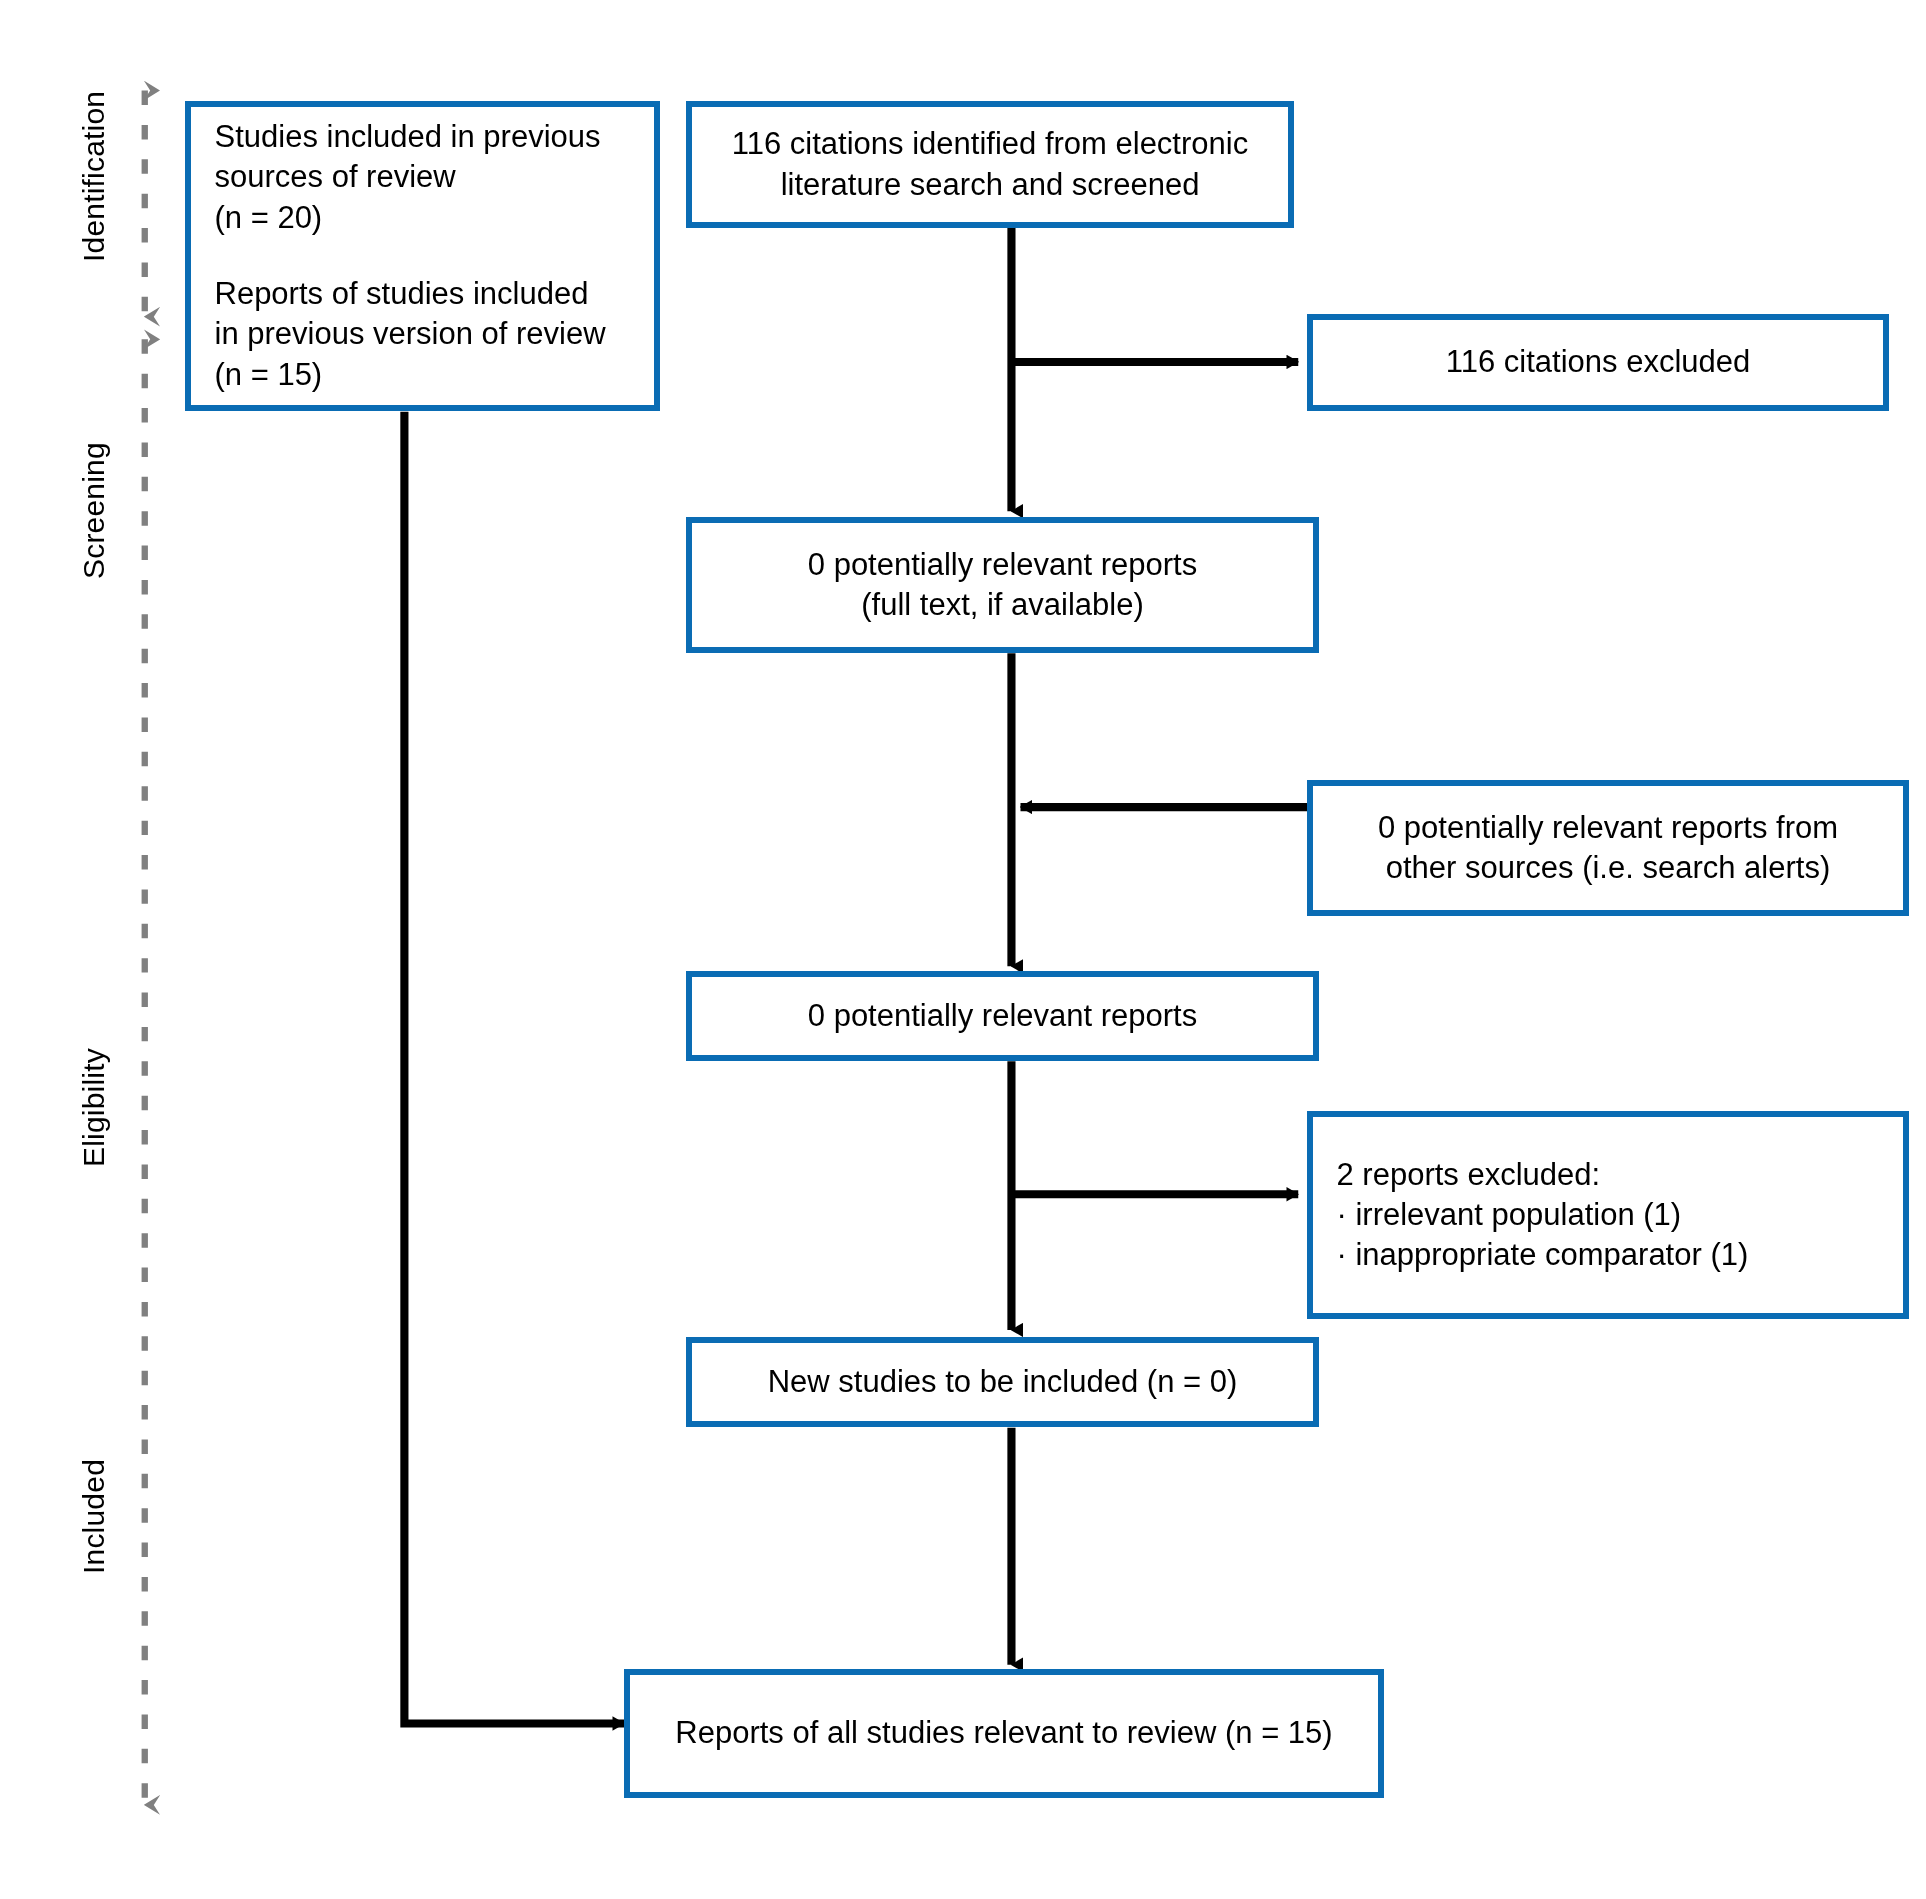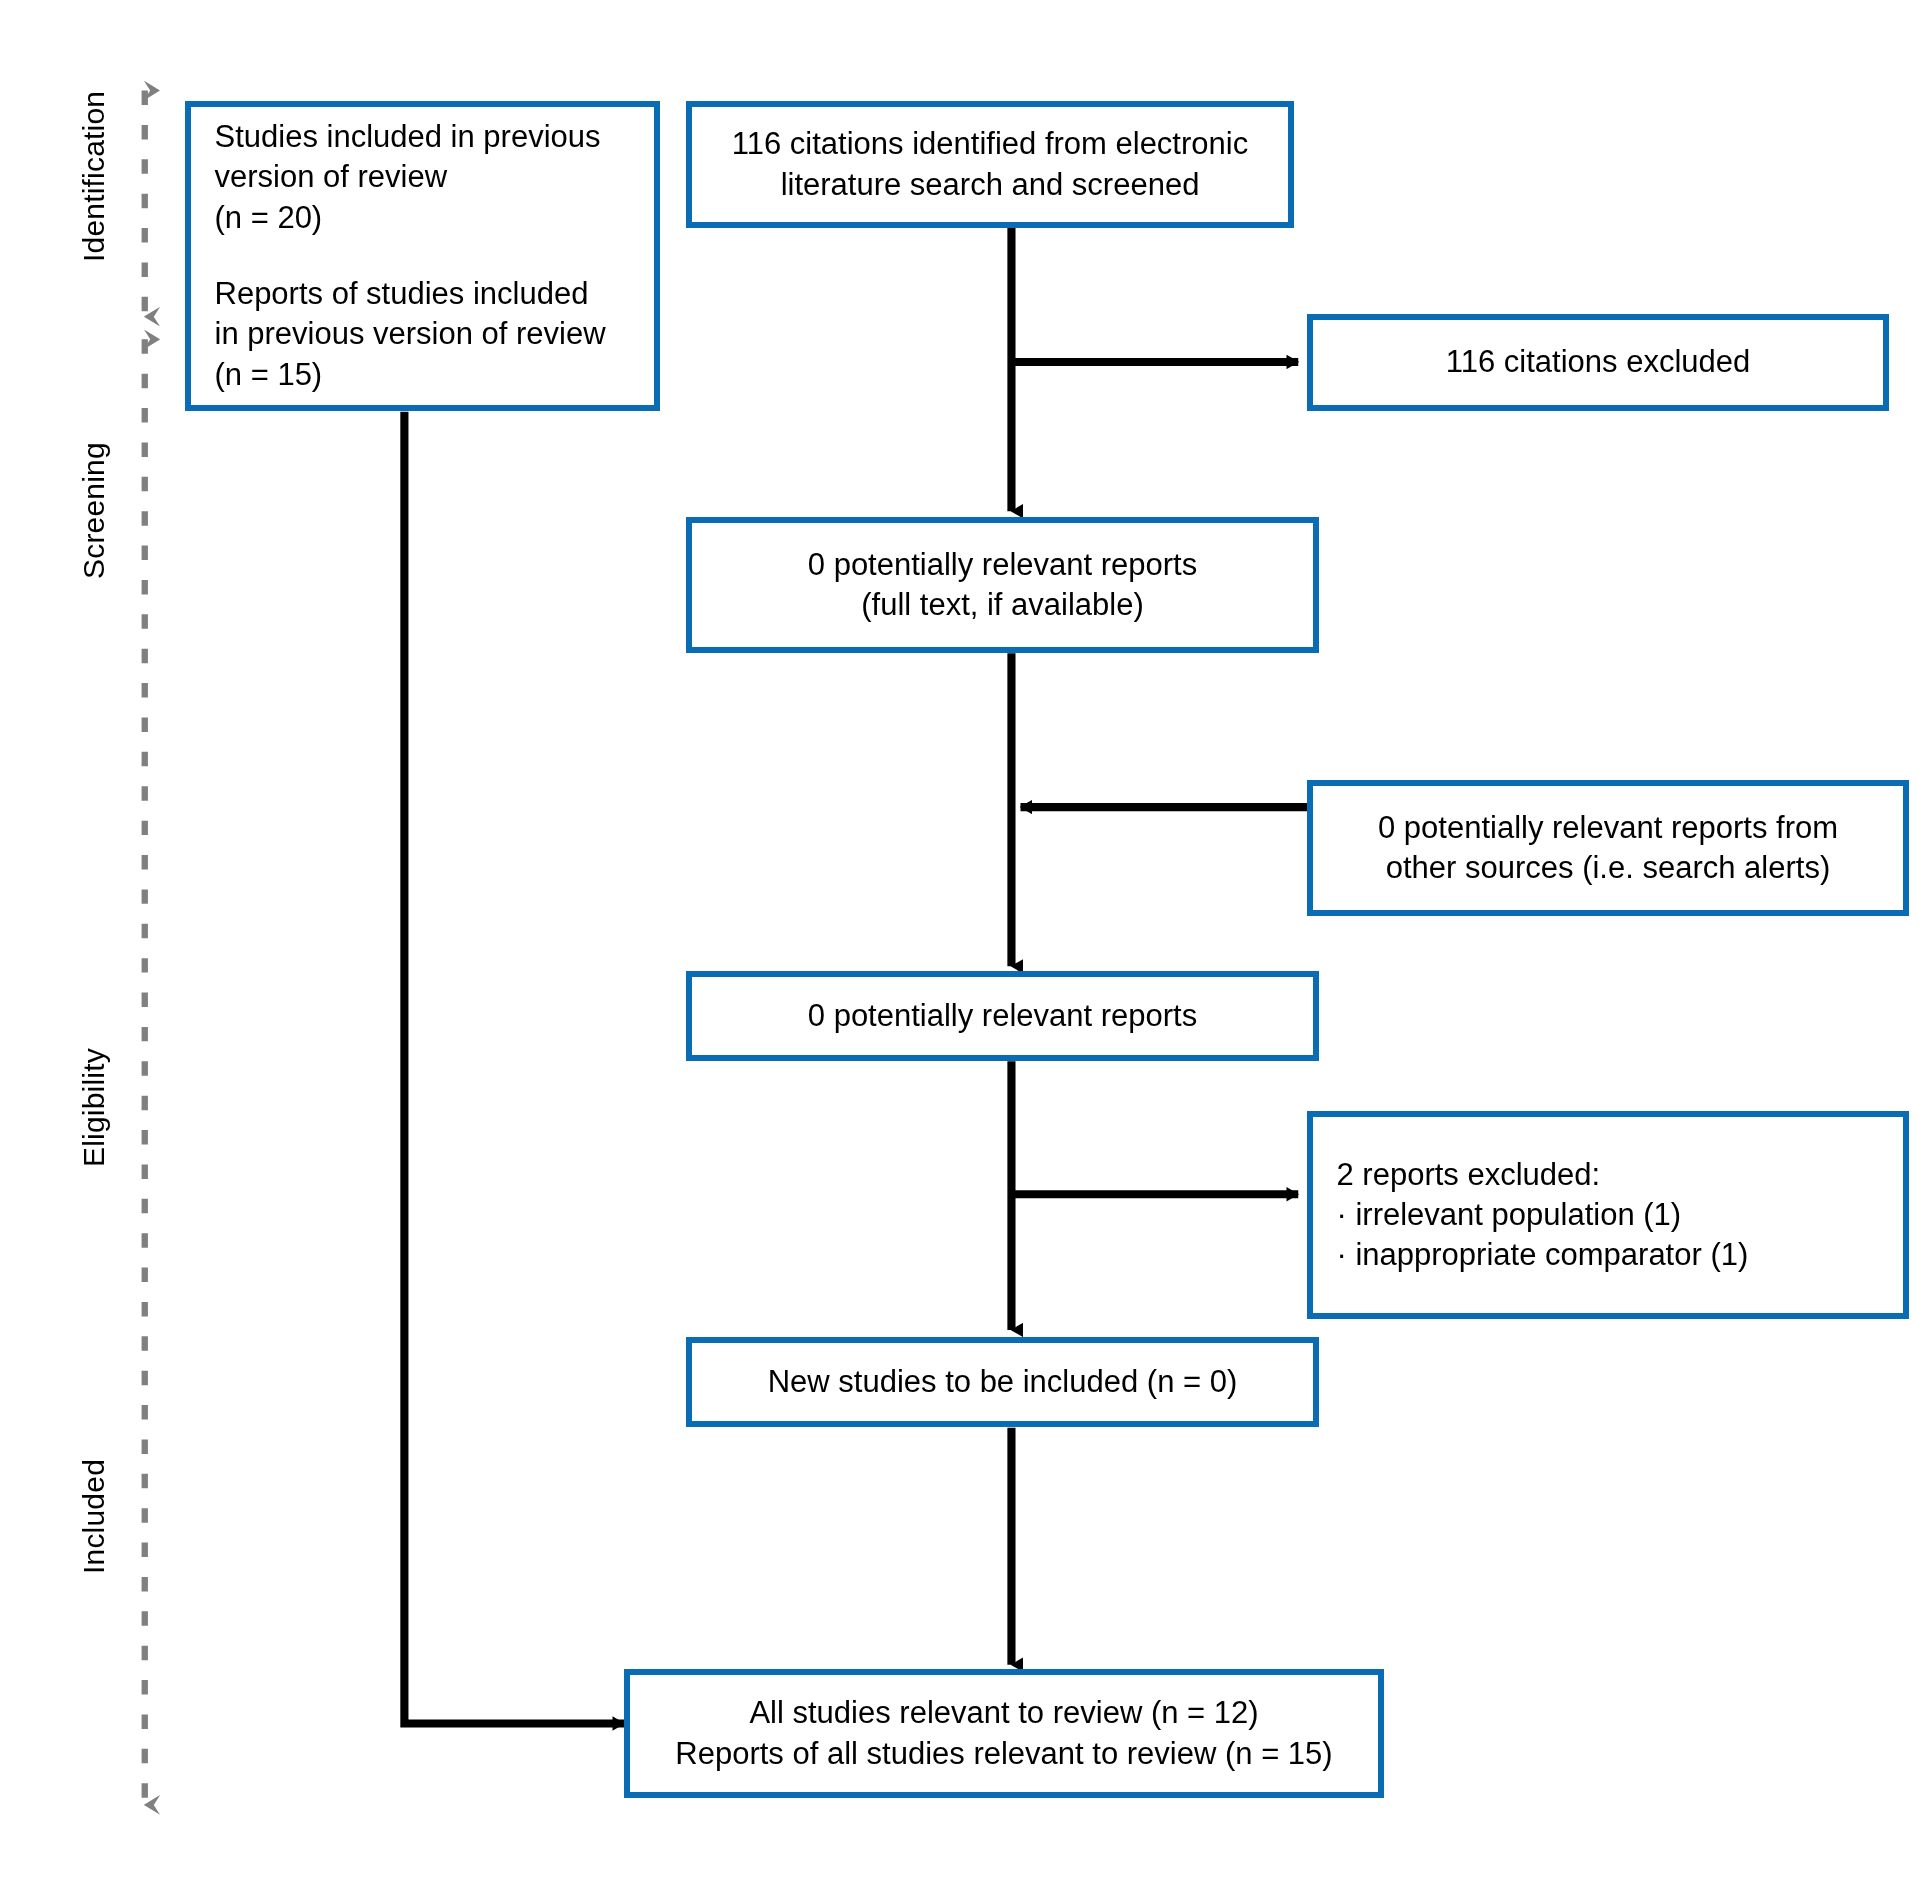--- a/index.html
+++ b/index.html
@@ -98,21 +98,21 @@
     </g>
   </svg>
 
   <div class="stage-label" style="left: 77px; top: 262px;">Identification</div>
   <div class="stage-label" style="left: 77px; top: 579px;">Screening</div>
   <div class="stage-label" style="left: 77px; top: 1167px;">Eligibility</div>
   <div class="stage-label" style="left: 77px; top: 1574px;">Included</div>
 
   <div class="box left" style="left: 185px; top: 101px; width: 475px; height: 310px;">
     <div class="line">Studies included in previous</div>
-    <div class="line">version of review</div>
+    <div class="line">sources of review</div>
     <div class="line">(n = 20)</div>
     <div class="gap"></div>
     <div class="line">Reports of studies included</div>
     <div class="line">in previous version of review</div>
     <div class="line">(n = 15)</div>
   </div>
 
   <div class="box center" style="left: 686px; top: 101px; width: 608px; height: 127px;">
     <div class="line">116 citations identified from electronic</div>
     <div class="line">literature search and screened</div>
@@ -140,18 +140,17 @@
     <div class="line">2 reports excluded:</div>
     <div class="line">· irrelevant population (1)</div>
     <div class="line">· inappropriate comparator (1)</div>
   </div>
 
   <div class="box center" style="left: 686px; top: 1337px; width: 633px; height: 90px;">
     <div class="line">New studies to be included (n = 0)</div>
   </div>
 
   <div class="box center" style="left: 624px; top: 1669px; width: 760px; height: 129px;">
-    <div class="line">All studies relevant to review (n = 12)</div>
     <div class="line">Reports of all studies relevant to review (n = 15)</div>
   </div>
 
 </div>
 
 
 </body></html>

